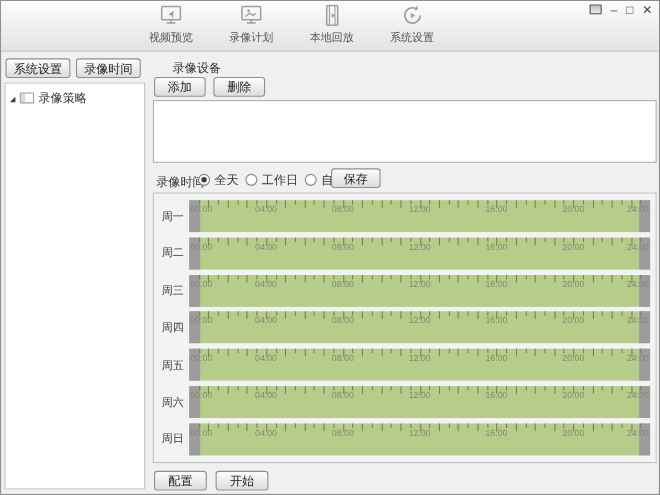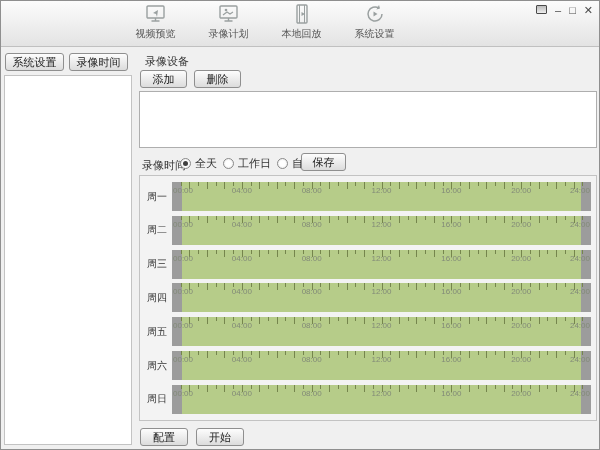--- a/index.html
+++ b/index.html
@@ -54,21 +54,21 @@
     background:linear-gradient(90deg,#d7dade 4px,#fff 4px); margin-right:4px; }
   .tree-child { display:flex; align-items:center; height:18px; padding-left:24px; cursor:pointer;
     background:linear-gradient(#f4f8fc,#e6eef6); border-top:1px solid #e3ecf4; border-bottom:1px solid #dbe6f0; }
   .strategy-icon { width:11px; height:11px; margin-right:4px; position:relative; }
   .strategy-icon::before { content:""; position:absolute; left:0; top:0; width:5px; height:5px; background:#35507e; }
   .strategy-icon::after { content:""; position:absolute; left:3px; top:4px; width:7px; height:6px;
     border:1px solid #6a7f9a; background:#dfe6ee; }
 
   
   .section-label { position:absolute; font-size:11px; color:#333; }
-  #lbl-device { left:144px; top:53px; }
+  #lbl-device { left:156px; top:53px; }
   #btn-dev-add { position:absolute; left:139px; top:69px; width:47px; height:18px; }
   #btn-dev-del { position:absolute; left:193px; top:69px; width:47px; height:18px; }
   .device-list { position:absolute; left:138px; top:90px; width:458px; height:57px;
     background:#fff; border:1px solid #aeaeae; }
   #lbl-time { left:141px; top:157px; }
   .time-options { position:absolute; left:179px; top:155px; display:flex; align-items:center; gap:6px; }
   .radio-opt { display:flex; align-items:center; gap:4px; cursor:pointer; }
   .radio { width:11px; height:11px; border-radius:50%; border:1px solid #8a8a8a;
     background:radial-gradient(#fff 40%,#e2e2e2); position:relative; }
   .radio.sel::after { content:""; position:absolute; left:2px; top:2px; right:2px; bottom:2px;
@@ -155,20 +155,25 @@
     <span>–</span>
     <span>□</span>
     <span>✕</span>
   </div>
 </div>
 
 <div class="btn side-btn" id="btn-add-strategy">系统设置</div>
 <div class="btn side-btn" id="btn-del-strategy">录像时间</div>
 
 <div class="tree-panel">
+  <div class="tree-root">
+    <span class="expander"></span>
+    <span class="tree-grid-icon"></span>
+    <span>录像策略</span>
+  </div>
 </div>
 
 <div class="section-label" id="lbl-device">录像设备</div>
 <div class="btn" id="btn-dev-add">添加</div>
 <div class="btn" id="btn-dev-del">删除</div>
 <div class="device-list"></div>
 
 <div class="section-label" id="lbl-time">录像时间</div>
 <div class="time-options">
   <span class="radio-opt">

